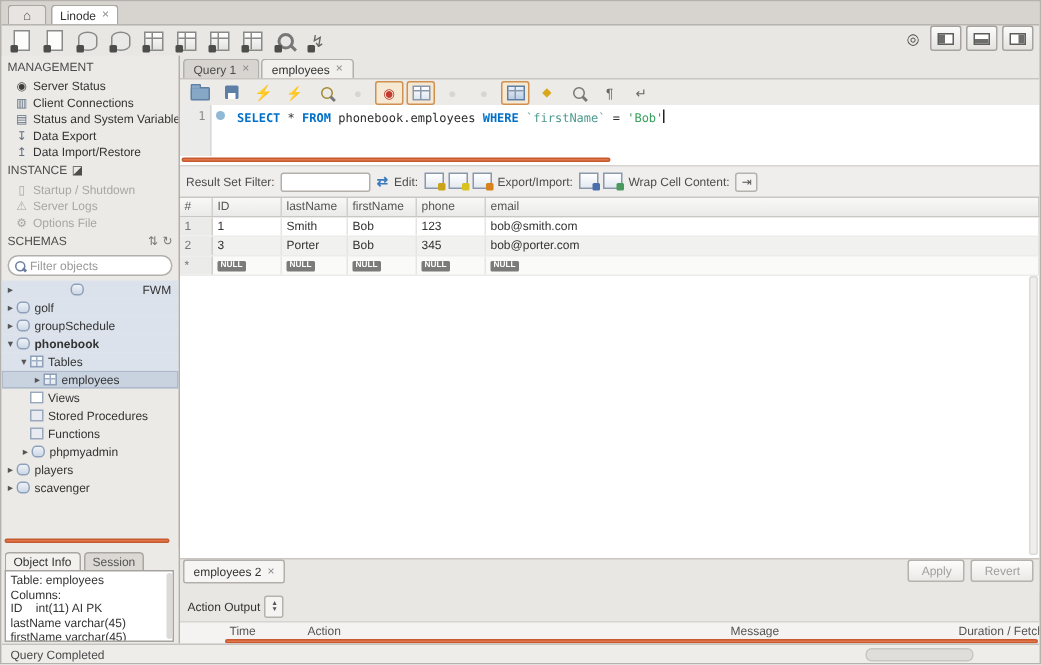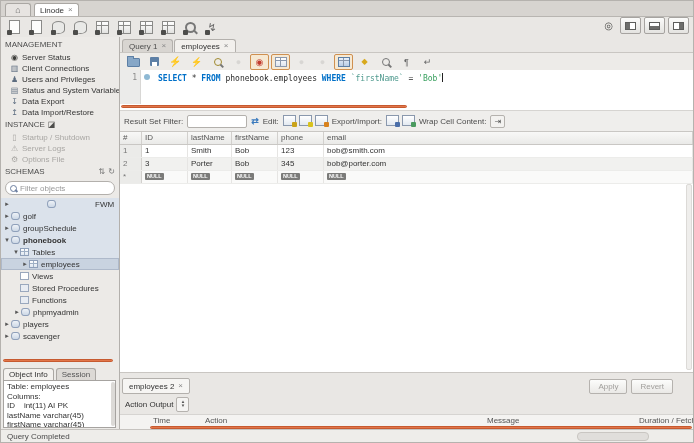--- a/index.html
+++ b/index.html
@@ -155,22 +155,22 @@
   .grow{height:12px;background:#fff;border-bottom:1px solid #ececea;flex:none}
   .grow.alt{background:#f1f1ef}
   .grow.nullrow{background:#fafaf9}
   .gc{border-right:1px solid #e6e5e3;padding:1px 0 0 3px;overflow:hidden;white-space:nowrap}
   .rownum{background:#ebebe9;border-right:1px solid #d2d0cd;color:#777}
   .null-badge{display:inline-block;background:#7b7b79;color:#fff;font-size:5.5px;font-weight:bold;
               padding:0 2px;border-radius:1px;line-height:7px;vertical-align:1px}
   .grid-filler{flex:1;background:#fff;position:relative;min-height:0}
   .vscroll{position:absolute;right:1px;top:0;bottom:2px;width:4px;background:#efeeec;border:1px solid #dcdad7;border-radius:2px}
   
-  .rtabbar{height:21px;background:#e9e7e4;border-top:1px solid #c9c6c2;display:flex;align-items:flex-end;
-           padding:0 20px 0 2px;gap:4px;flex:none}
+  .rtabbar{height:21px;background:#e9e7e4;border-top:1px solid #c9c6c2;display:flex;align-items:flex-start;
+           padding:0 4px 0 2px;gap:4px;flex:none}
   .rtab{height:14px;background:#f6f5f3;border:1px solid #b3b0ac;border-radius:2px;display:flex;align-items:center;
         padding:0 6px;gap:4px}
   .flexsp{flex:1}
   .btn{height:15px;padding:0 8px;border:1px solid #b5b2ae;border-radius:2px;background:linear-gradient(#fcfcfb,#eae9e6);
        color:#a09e9b;font:8px "Liberation Sans",sans-serif}
   
   .aobar{height:20px;display:flex;align-items:center;gap:3px;padding-left:5px;flex:none;color:#333}
   .spinner{width:11px;height:13px;border:1px solid #b5b2ae;border-radius:2px;background:#f5f4f2;
            display:flex;flex-direction:column;align-items:center;justify-content:center;font-size:4.5px;color:#555;line-height:4px}
   .aoheader{height:11px;background:#f4f3f1;border-top:1px solid #d6d4d1;display:grid;
@@ -248,24 +248,20 @@
       <div>
           <div class="side-item">
             <span class="sg g-server-status"></span>
             <span>Server Status</span>
           </div>
           <div class="side-item">
             <span class="sg g-client-connections"></span>
             <span>Client Connections</span>
           </div>
           <div class="side-item">
-            <span class="sg g-users"></span>
-            <span>Users and Privileges</span>
-          </div>
-          <div class="side-item">
             <span class="sg g-variables"></span>
             <span>Status and System Variables</span>
           </div>
           <div class="side-item">
             <span class="sg g-export"></span>
             <span>Data Export</span>
           </div>
           <div class="side-item">
             <span class="sg g-import"></span>
             <span>Data Import/Restore</span>

